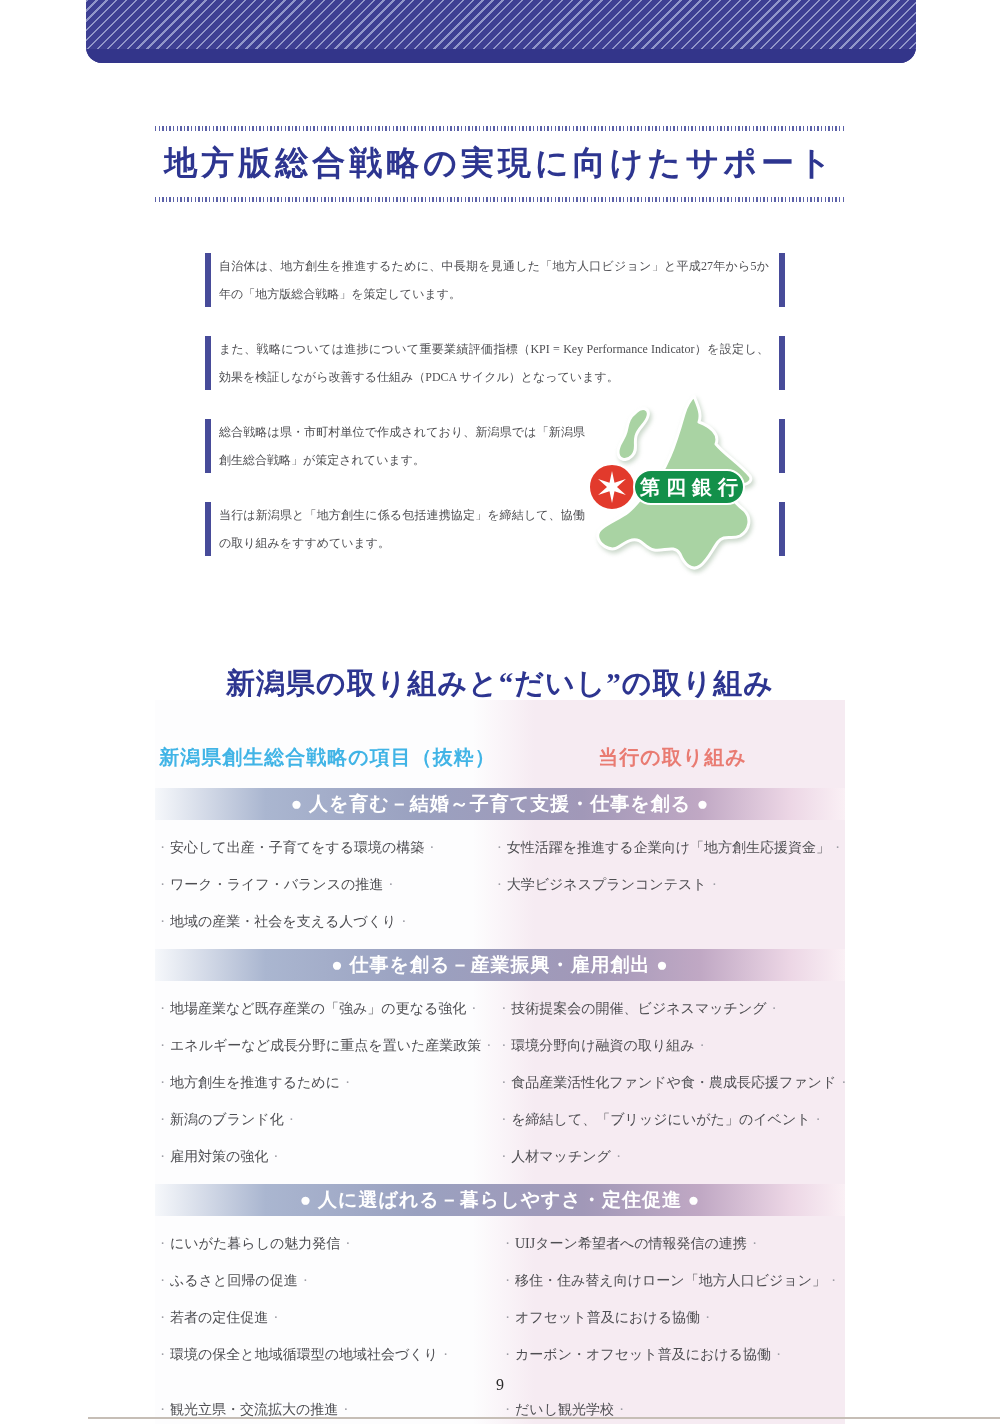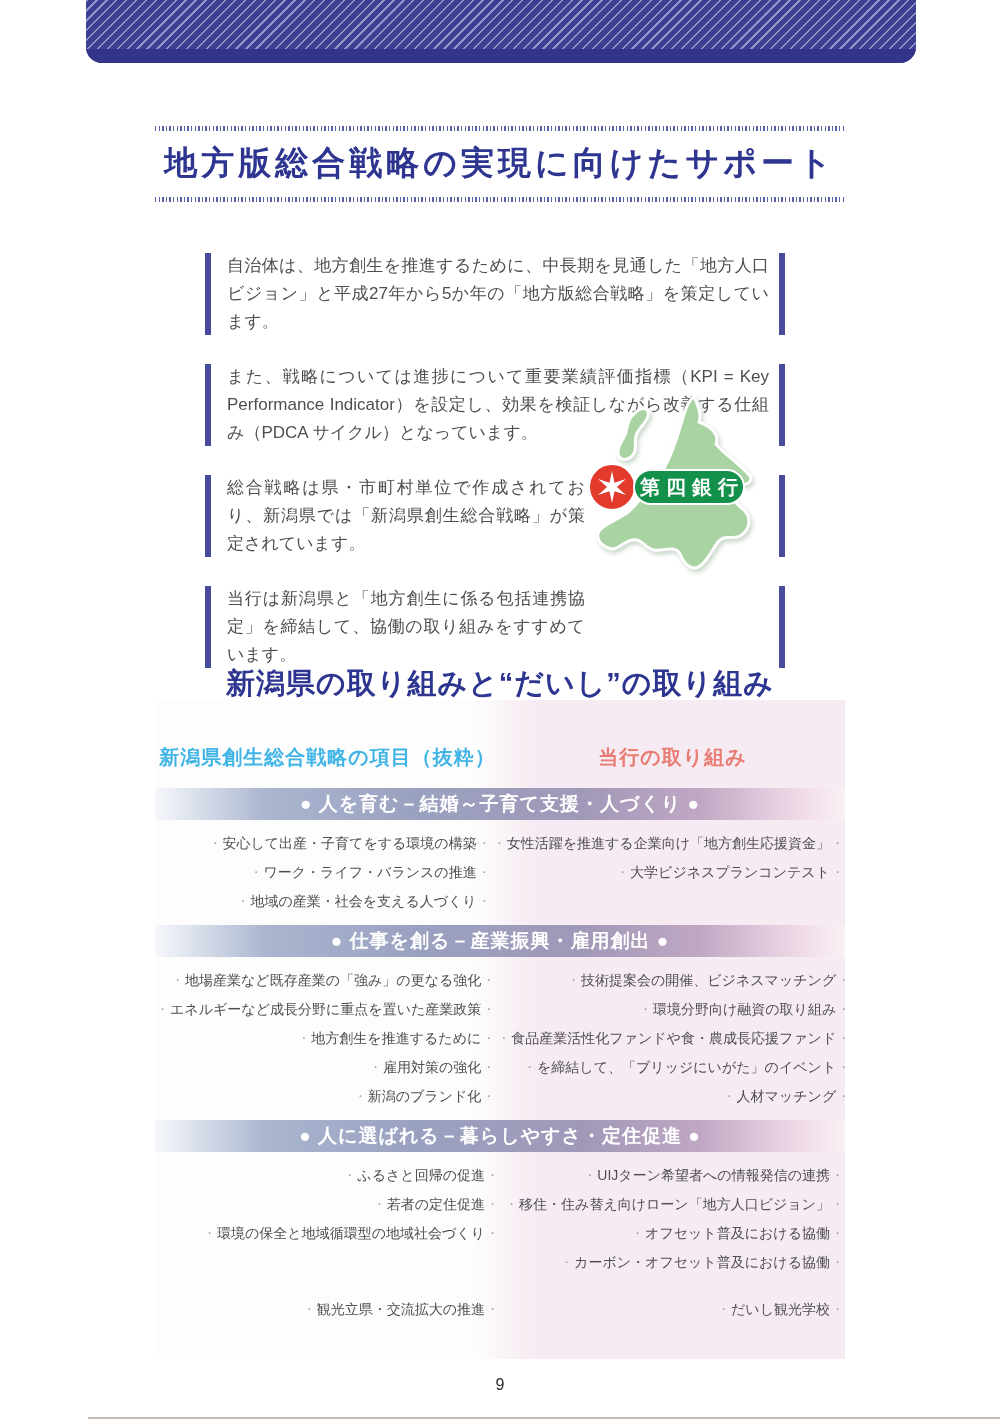--- a/index.html
+++ b/index.html
@@ -10,40 +10,40 @@
     --accent-blue:#41b4e6;
     --accent-pink:#e97b72;
     --map-green:#a9d3a3;
     --logo-red:#e23a2c;
     --logo-green:#13904a;
     --bar-navy:#474b99;
   }
   *{margin:0;padding:0;box-sizing:border-box;}
   html,body{background:#ffffff;}
   body{font-family:"Liberation Sans","DejaVu Sans",sans-serif;}
-  .page{position:relative;width:1000px;height:1424px;background:#ffffff;overflow:hidden;margin:0 auto;}
+  .page{position:relative;width:1000px;height:1424px;background:#ffffff;overflow:hidden;margin:0 auto;font-family:Liberation Serif, serif;}
 
   
   .top-band{position:absolute;left:86px;top:0;width:830px;height:63px;background:var(--band-navy);
     border-radius:0 0 16px 16px;overflow:hidden;}
   .top-band .stripes{position:absolute;left:0;top:0;right:0;height:50px;
     background:repeating-linear-gradient(135deg, rgba(214,222,246,0.55) 0 1.6px, transparent 1.6px 7px);}
   .top-band .base-strip{position:absolute;left:0;bottom:0;right:0;height:14px;background:var(--band-navy-dark);}
 
   
   .main-title-block{position:absolute;left:155px;top:126px;width:690px;text-align:center;}
   .dotted{height:5px;width:100%;opacity:.78;
     background:repeating-linear-gradient(90deg, var(--title-navy) 0 1.5px, transparent 1.5px 3.6px);}
   .main-title-block h1{font-size:33px;font-weight:bold;color:var(--title-navy);
     letter-spacing:4px;padding:11px 0 12px;line-height:1.3;}
 
   
   .intro{position:absolute;left:205px;top:250px;width:580px;}
-  .intro p{position:relative;font-size:17px;line-height:28px;color:var(--text-gray);
-    padding:2px 16px 2px 22px;margin-bottom:23px;text-align:justify;}
+  .intro p{position:relative;font-size:12px;line-height:28px;color:var(--text-gray);
+    padding:2px 16px 2px 14px;margin-bottom:23px;text-align:justify;}
   .intro p::before{content:"";position:absolute;left:0;top:3px;bottom:3px;width:6px;background:var(--bar-navy);}
   .intro p::after{content:"";position:absolute;right:0;top:3px;bottom:3px;width:6px;background:var(--bar-navy);}
   .intro p.narrow{padding-right:200px;margin-top:11px;}
 
   
   .map-svg{position:absolute;left:584px;top:384px;width:202px;height:192px;}
   .land{fill:var(--map-green);stroke:#ffffff;stroke-width:3;stroke-linejoin:round;
     filter:drop-shadow(2px 3px 2px rgba(110,145,110,.35));}
   .logo-circle{fill:var(--logo-red);stroke:#ffffff;stroke-width:2;}
   .logo-star{fill:#ffffff;}
@@ -58,21 +58,21 @@
   .col-headers{display:flex;padding-top:44px;height:88px;}
   .col-header{flex:1;text-align:center;font-size:20px;font-weight:bold;letter-spacing:1px;}
   .col-header.left{color:var(--accent-blue);}
   .col-header.right{color:var(--accent-pink);}
 
   .band{height:32px;line-height:32px;text-align:center;color:#ffffff;
     font-size:19px;font-weight:bold;letter-spacing:1px;
     background:linear-gradient(90deg,#f6f8fb 0%,#aab6d0 16%,#9aa1c0 38%,#a198b8 62%,#c0a8c4 79%,#ecd6e5 92%,#faf0f5 100%);}
   .cols{display:flex;padding:9px 0 7px;}
   .col{flex:1;}
-  .item{text-align:right;line-height:29px;font-size:14px;color:var(--text-gray);white-space:nowrap;}
+  .item{text-align:left;line-height:37px;font-size:14px;color:var(--text-gray);white-space:nowrap;}
   .item .dot{color:#9a9aa2;font-size:11px;vertical-align:1px;padding:0 2px;}
   .section{margin-bottom:2px;}
 
   
   .page-number{position:absolute;left:0;top:1376px;width:1000px;text-align:center;
     font-size:16px;color:#2b2b2b;}
   .scan-line{position:absolute;left:88px;right:0;top:1417px;height:2px;background:#c6beb6;}
 </style>
 </head>
 <body>
@@ -115,56 +115,57 @@
 
   <div class="comparison-title">新潟県の取り組みと“だいし”の取り組み</div>
 
   <div class="comparison">
     <div class="col-headers">
       <div class="col-header left">新潟県創生総合戦略の項目（抜粋）</div>
       <div class="col-header right">当行の取り組み</div>
     </div>
     <div id="comparison-sections">
         <div class="section">
-          <div class="band">● 人を育む－結婚～子育て支援・人づくり ●</div>
+          <div class="band">● 人を育む－結婚～子育て支援・仕事を創る ●</div>
           <div class="cols">
             <div class="col">
               <div class="item"><span class="dot">・</span><span class="item-text">安心して出産・子育てをする環境の構築</span><span class="dot">・</span></div>
               <div class="item"><span class="dot">・</span><span class="item-text">ワーク・ライフ・バランスの推進</span><span class="dot">・</span></div>
               <div class="item"><span class="dot">・</span><span class="item-text">地域の産業・社会を支える人づくり</span><span class="dot">・</span></div>
             </div>
             <div class="col">
               <div class="item"><span class="dot">・</span><span class="item-text">女性活躍を推進する企業向け「地方創生応援資金」</span><span class="dot">・</span></div>
               <div class="item"><span class="dot">・</span><span class="item-text">大学ビジネスプランコンテスト</span><span class="dot">・</span></div>
             </div>
           </div>
         </div>
         <div class="section">
           <div class="band">● 仕事を創る－産業振興・雇用創出 ●</div>
           <div class="cols">
             <div class="col">
               <div class="item"><span class="dot">・</span><span class="item-text">地場産業など既存産業の「強み」の更なる強化</span><span class="dot">・</span></div>
               <div class="item"><span class="dot">・</span><span class="item-text">エネルギーなど成長分野に重点を置いた産業政策</span><span class="dot">・</span></div>
               <div class="item"><span class="dot">・</span><span class="item-text">地方創生を推進するために</span><span class="dot">・</span></div>
+              <div class="item"><span class="dot">・</span><span class="item-text">新潟のブランド化</span><span class="dot">・</span></div>
               <div class="item"><span class="dot">・</span><span class="item-text">雇用対策の強化</span><span class="dot">・</span></div>
-              <div class="item"><span class="dot">・</span><span class="item-text">新潟のブランド化</span><span class="dot">・</span></div>
             </div>
             <div class="col">
               <div class="item"><span class="dot">・</span><span class="item-text">技術提案会の開催、ビジネスマッチング</span><span class="dot">・</span></div>
               <div class="item"><span class="dot">・</span><span class="item-text">環境分野向け融資の取り組み</span><span class="dot">・</span></div>
               <div class="item"><span class="dot">・</span><span class="item-text">食品産業活性化ファンドや食・農成長応援ファンド</span><span class="dot">・</span></div>
               <div class="item"><span class="dot">・</span><span class="item-text">を締結して、「ブリッジにいがた」のイベント</span><span class="dot">・</span></div>
               <div class="item"><span class="dot">・</span><span class="item-text">人材マッチング</span><span class="dot">・</span></div>
             </div>
           </div>
         </div>
         <div class="section">
           <div class="band">● 人に選ばれる－暮らしやすさ・定住促進 ●</div>
           <div class="cols">
             <div class="col">
+              <div class="item"><span class="dot">・</span><span class="item-text">にいがた暮らしの魅力発信</span><span class="dot">・</span></div>
               <div class="item"><span class="dot">・</span><span class="item-text">ふるさと回帰の促進</span><span class="dot">・</span></div>
               <div class="item"><span class="dot">・</span><span class="item-text">若者の定住促進</span><span class="dot">・</span></div>
               <div class="item"><span class="dot">・</span><span class="item-text">環境の保全と地域循環型の地域社会づくり</span><span class="dot">・</span></div>
             </div>
             <div class="col">
               <div class="item"><span class="dot">・</span><span class="item-text">UIJターン希望者への情報発信の連携</span><span class="dot">・</span></div>
               <div class="item"><span class="dot">・</span><span class="item-text">移住・住み替え向けローン「地方人口ビジョン」</span><span class="dot">・</span></div>
               <div class="item"><span class="dot">・</span><span class="item-text">オフセット普及における協働</span><span class="dot">・</span></div>
               <div class="item"><span class="dot">・</span><span class="item-text">カーボン・オフセット普及における協働</span><span class="dot">・</span></div>
             </div>

